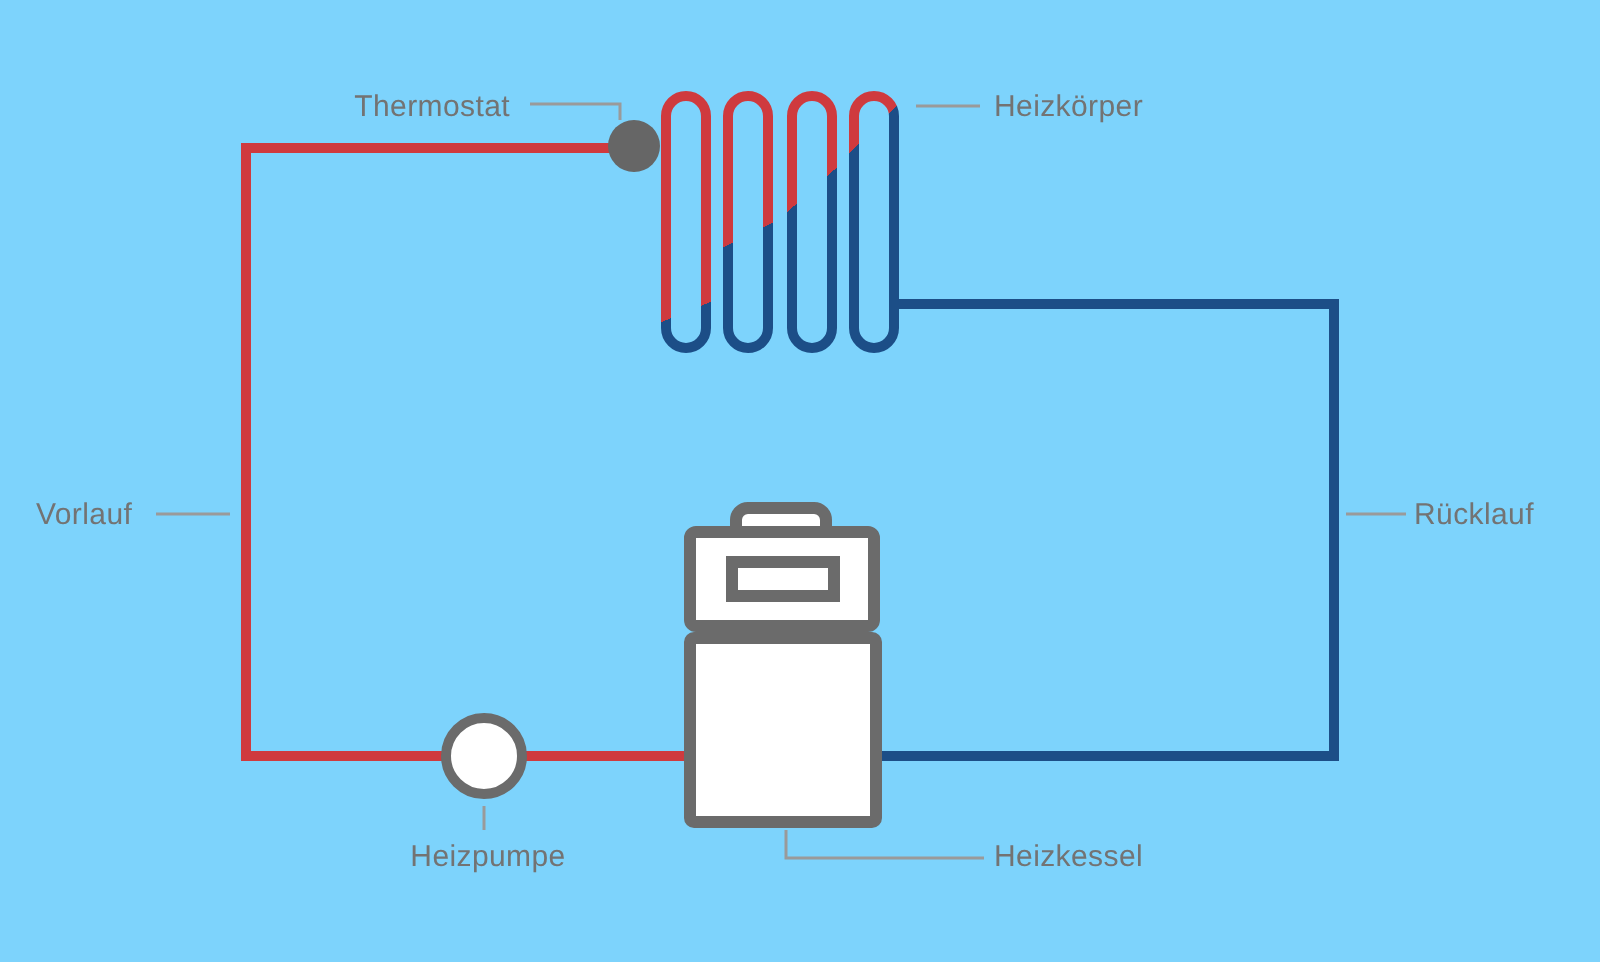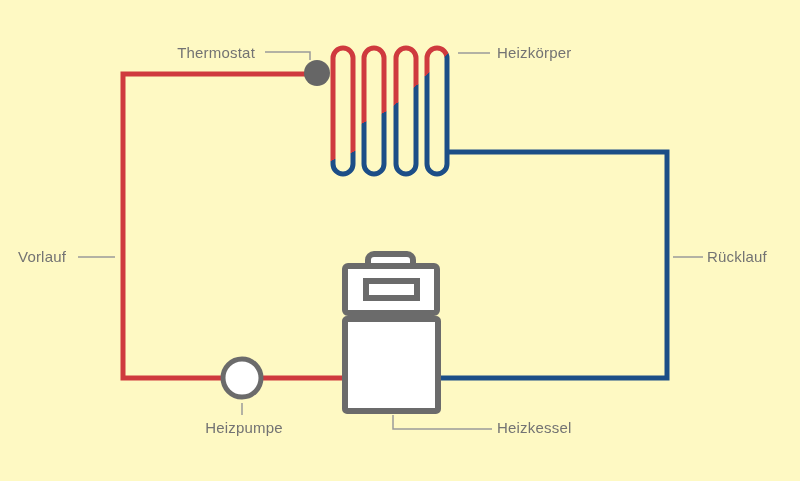--- a/index.html
+++ b/index.html
@@ -1,20 +1,20 @@
 <!DOCTYPE html>
 <html><head>
 <meta charset="utf-8">
 <style>
   html, body { margin: 0; padding: 0; background: #ffffff; }
   .stage {
     position: relative;
     width: 800px;
     height: 481px;
-    background: #fef9c3;
+    background: #7dd3fc;
     overflow: hidden;
     font-family: "Liberation Sans", sans-serif;
   }
   svg { display: block; }
   .label {
     font-family: "Liberation Sans", sans-serif;
     font-size: 15px;
     fill: #737373;
     letter-spacing: 0.2px;
   }

